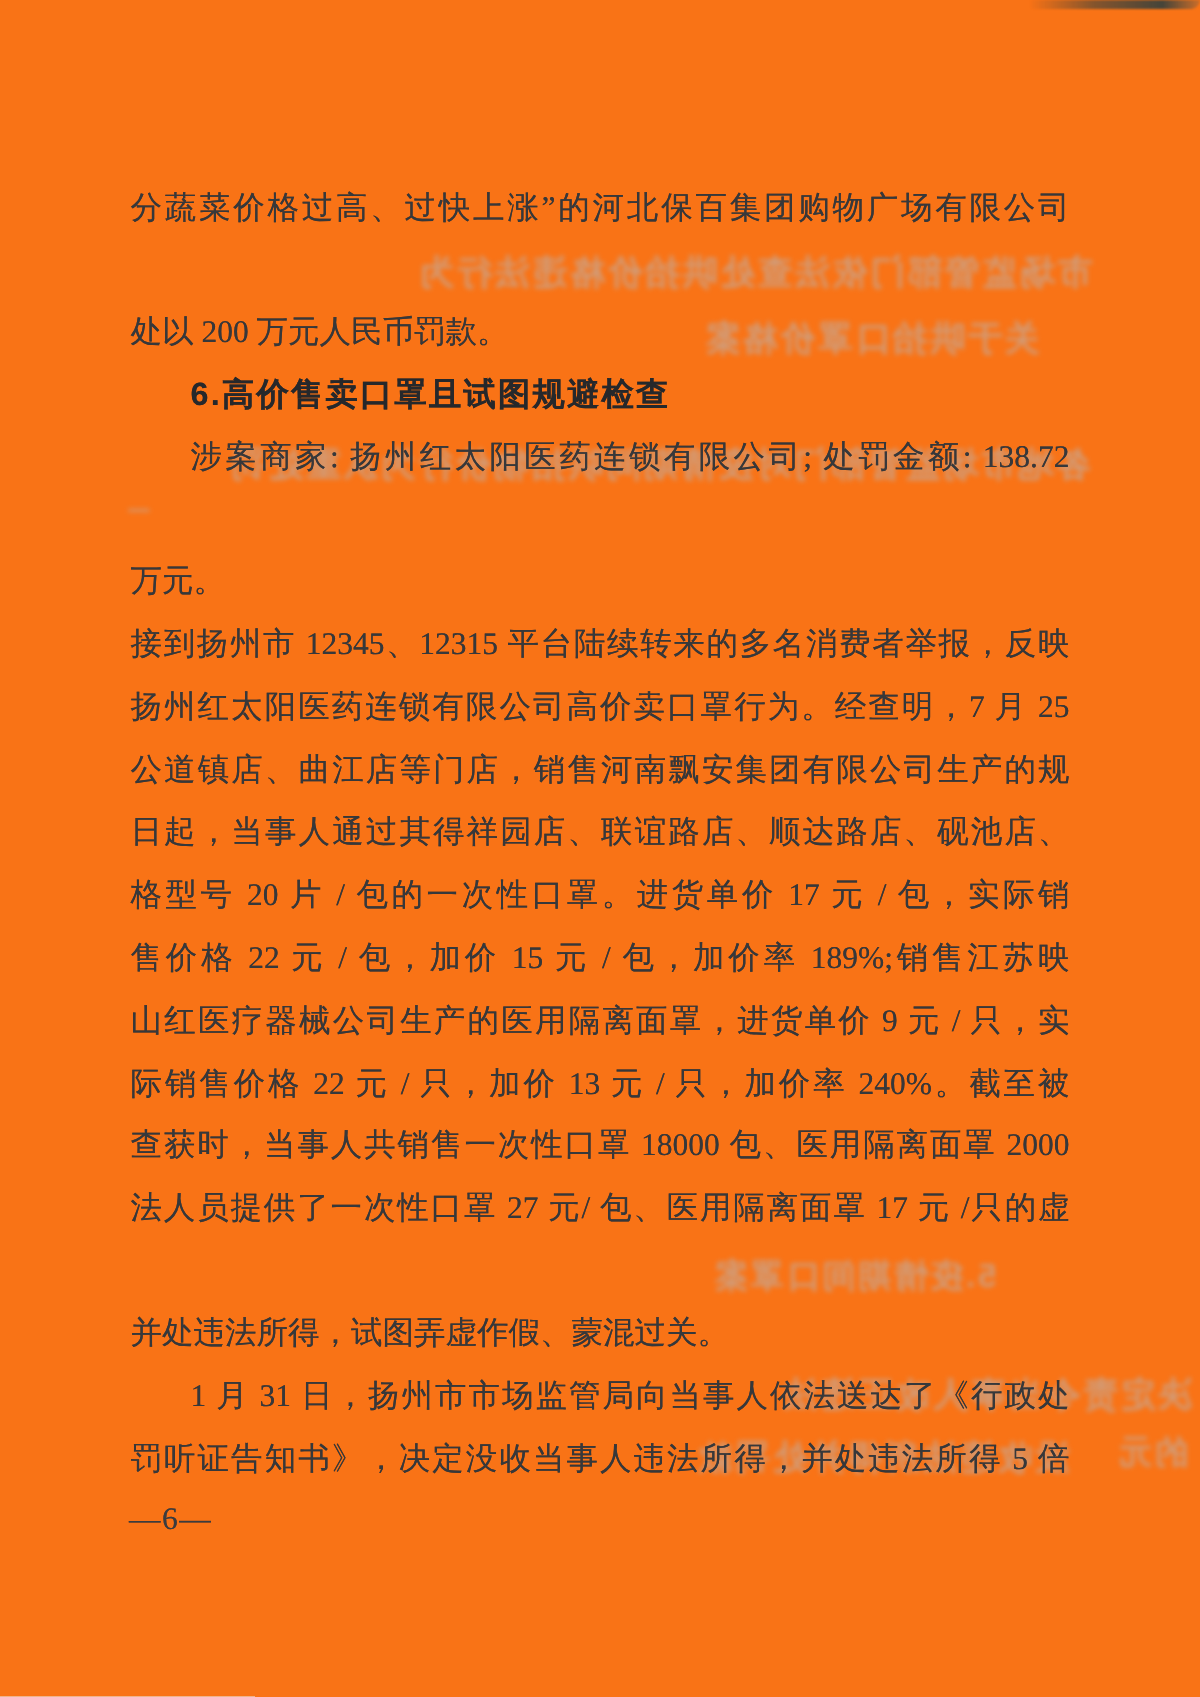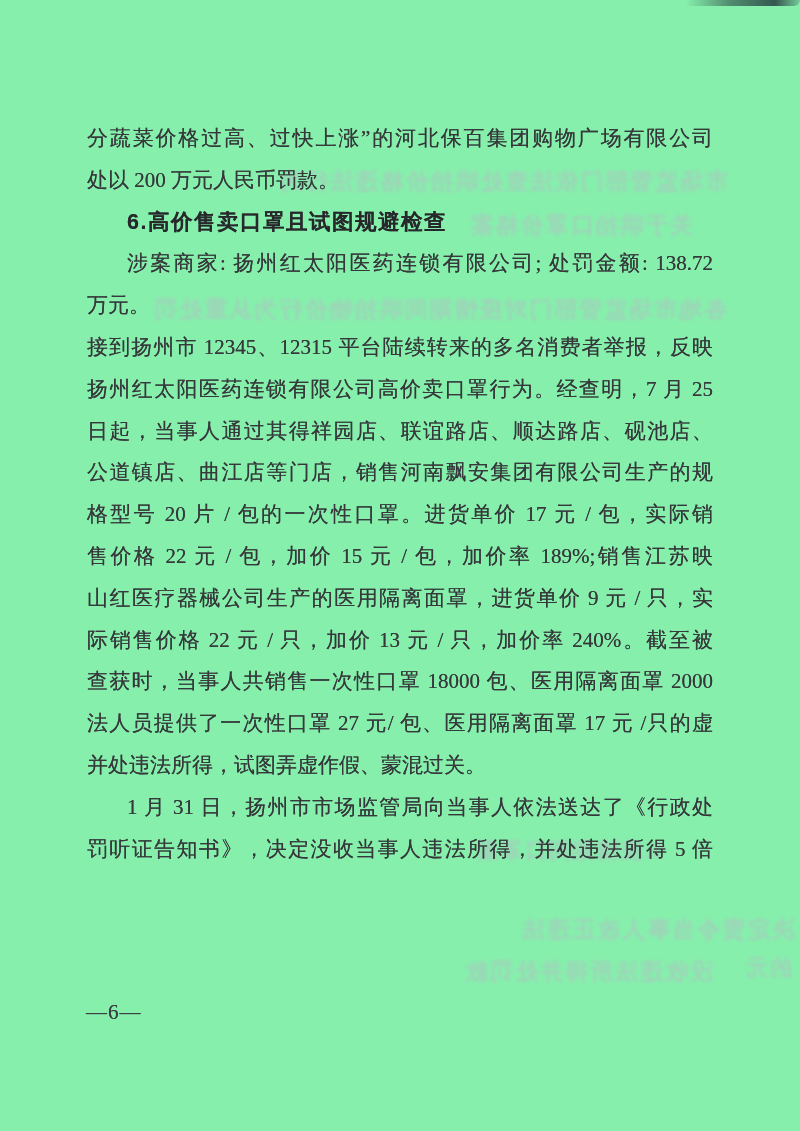--- a/index.html
+++ b/index.html
@@ -1,35 +1,35 @@
 <!DOCTYPE html>
 <html><head>
 <meta charset="utf-8">
 <style>
   html,body { margin:0; padding:0; background:#e8e8e6; }
   .page {
     position:relative;
     width:800px; height:1131px;
     margin:0 auto;
-    background:#86efac;
+    background:#f97316;
     overflow:hidden;
     font-family:"Liberation Serif","DejaVu Serif",serif;
     color:#36383b;
   }
   
   .content {
     position:absolute;
     left:87px; top:118px;
     width:626px;
     font-size:21px;
     line-height:41.8px;
     text-shadow:0 0 0.4px rgba(40,42,46,.75);
   }
   .line { text-align:justify; text-align-last:justify; height:41.8px; overflow:visible; }
-  .line.end { text-align-last:left; }
+  .line.end { text-align-last:left;margin-top:41px; }
   .line.indent { padding-left:40px; }
   .line.heading {
     font-family:"Liberation Sans","DejaVu Sans",sans-serif;
     font-weight:bold;
     font-size:21.5px;
     letter-spacing:1.5px;
     color:#26282b;
     text-align:right; text-align-last:left;
   }
   
@@ -86,22 +86,22 @@
     </div>
 
   <div class="content">
     <div class="line">分蔬菜价格过高、过快上涨”的河北保百集团购物广场有限公司</div>
     <div class="line end">处以 200 万元人民币罚款。</div>
     <div class="line heading indent">6.高价售卖口罩且试图规避检查</div>
     <div class="line indent">涉案商家: 扬州红太阳医药连锁有限公司; 处罚金额: 138.72</div>
     <div class="line end">万元。</div>
     <div class="line">接到扬州市 12345、12315 平台陆续转来的多名消费者举报，反映</div>
     <div class="line">扬州红太阳医药连锁有限公司高价卖口罩行为。经查明，7 月 25</div>
+    <div class="line">公道镇店、曲江店等门店，销售河南飘安集团有限公司生产的规</div>
     <div class="line">日起，当事人通过其得祥园店、联谊路店、顺达路店、砚池店、</div>
-    <div class="line">公道镇店、曲江店等门店，销售河南飘安集团有限公司生产的规</div>
     <div class="line">格型号 20 片 / 包的一次性口罩。进货单价 17 元 / 包，实际销</div>
     <div class="line">售价格 22 元 / 包，加价 15 元 / 包，加价率 189%;销售江苏映</div>
     <div class="line">山红医疗器械公司生产的医用隔离面罩，进货单价 9 元 / 只，实</div>
     <div class="line">际销售价格 22 元 / 只，加价 13 元 / 只，加价率 240%。截至被</div>
     <div class="line">查获时，当事人共销售一次性口罩 18000 包、医用隔离面罩 2000</div>
     <div class="line">法人员提供了一次性口罩 27 元/ 包、医用隔离面罩 17 元 /只的虚</div>
     <div class="line end">并处违法所得，试图弄虚作假、蒙混过关。</div>
     <div class="line indent">1 月 31 日，扬州市市场监管局向当事人依法送达了《行政处</div>
     <div class="line">罚听证告知书》，决定没收当事人违法所得，并处违法所得 5 倍</div>
   </div>

